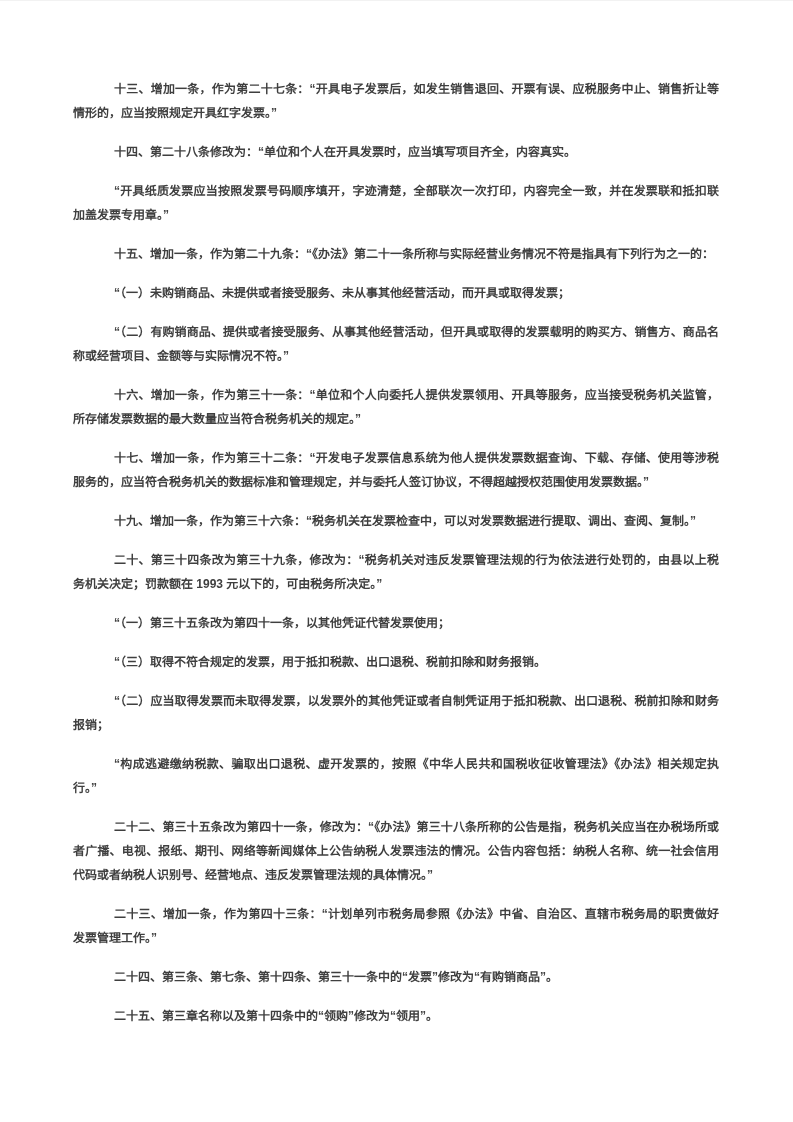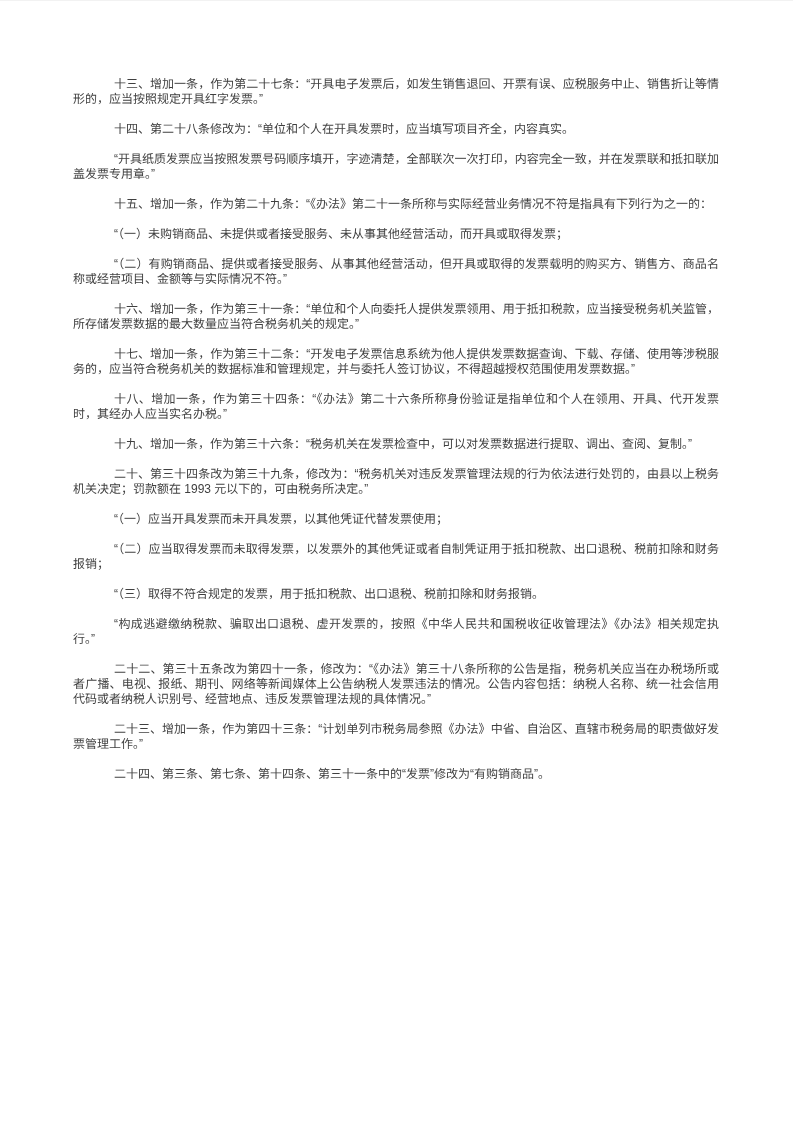--- a/index.html
+++ b/index.html
@@ -20,45 +20,45 @@
     height: 1122px;
     padding: 76px 74px 40px 73px;
   }
   .content {
     width: 646px;
   }
   .para {
     margin: 0 0 15px 0;
     font-family: "Liberation Sans", "DejaVu Sans", sans-serif;
     font-size: 12px;
-    line-height: 15px;
-    font-weight: 400;
+    line-height: 24px;
+    font-weight: 700;
     color: var(--text-color, #3f3f3f);
     text-indent: 41px;
     text-align: justify;
     word-break: break-all;
   }
 </style>
 </head>
 <body style="background: rgb(255, 255, 255);">
 
 <div class="page">
   <div class="content">
     <p class="para">十三、增加一条，作为第二十七条：“开具电子发票后，如发生销售退回、开票有误、应税服务中止、销售折让等情形的，应当按照规定开具红字发票。”</p>
     <p class="para">十四、第二十八条修改为：“单位和个人在开具发票时，应当填写项目齐全，内容真实。</p>
     <p class="para">“开具纸质发票应当按照发票号码顺序填开，字迹清楚，全部联次一次打印，内容完全一致，并在发票联和抵扣联加盖发票专用章。”</p>
     <p class="para">十五、增加一条，作为第二十九条：“《办法》第二十一条所称与实际经营业务情况不符是指具有下列行为之一的：</p>
     <p class="para">“（一）未购销商品、未提供或者接受服务、未从事其他经营活动，而开具或取得发票；</p>
     <p class="para">“（二）有购销商品、提供或者接受服务、从事其他经营活动，但开具或取得的发票载明的购买方、销售方、商品名称或经营项目、金额等与实际情况不符。”</p>
-    <p class="para">十六、增加一条，作为第三十一条：“单位和个人向委托人提供发票领用、用于抵扣税款，应当接受税务机关监管，所存储发票数据的最大数量应当符合税务机关的规定。”</p>
+    <p class="para">十六、增加一条，作为第三十一条：“单位和个人向委托人提供发票领用、开具等服务，应当接受税务机关监管，所存储发票数据的最大数量应当符合税务机关的规定。”</p>
     <p class="para">十七、增加一条，作为第三十二条：“开发电子发票信息系统为他人提供发票数据查询、下载、存储、使用等涉税服务的，应当符合税务机关的数据标准和管理规定，并与委托人签订协议，不得超越授权范围使用发票数据。”</p>
-    <p class="para">十八、增加一条，作为第三十四条：“《办法》第二十六条所称身份验证是指单位和个人在领用、开具、代开发票时，其经办人应当实名办税。”</p>
     <p class="para">十九、增加一条，作为第三十六条：“税务机关在发票检查中，可以对发票数据进行提取、调出、查阅、复制。”</p>
     <p class="para">二十、第三十四条改为第三十九条，修改为：“税务机关对违反发票管理法规的行为依法进行处罚的，由县以上税务机关决定；罚款额在 1993 元以下的，可由税务所决定。”</p>
-    <p class="para">“（一）应当开具发票而未开具发票，以其他凭证代替发票使用；</p>
+    <p class="para">“（一）第三十五条改为第四十一条，以其他凭证代替发票使用；</p>
+    <p class="para">“（三）取得不符合规定的发票，用于抵扣税款、出口退税、税前扣除和财务报销。</p>
     <p class="para">“（二）应当取得发票而未取得发票，以发票外的其他凭证或者自制凭证用于抵扣税款、出口退税、税前扣除和财务报销；</p>
-    <p class="para">“（三）取得不符合规定的发票，用于抵扣税款、出口退税、税前扣除和财务报销。</p>
     <p class="para">“构成逃避缴纳税款、骗取出口退税、虚开发票的，按照《中华人民共和国税收征收管理法》《办法》相关规定执行。”</p>
     <p class="para">二十二、第三十五条改为第四十一条，修改为：“《办法》第三十八条所称的公告是指，税务机关应当在办税场所或者广播、电视、报纸、期刊、网络等新闻媒体上公告纳税人发票违法的情况。公告内容包括：纳税人名称、统一社会信用代码或者纳税人识别号、经营地点、违反发票管理法规的具体情况。”</p>
     <p class="para">二十三、增加一条，作为第四十三条：“计划单列市税务局参照《办法》中省、自治区、直辖市税务局的职责做好发票管理工作。”</p>
     <p class="para">二十四、第三条、第七条、第十四条、第三十一条中的“发票”修改为“有购销商品”。</p>
+    <p class="para">二十五、第三章名称以及第十四条中的“领购”修改为“领用”。</p>
   </div>
 </div>
 
 </body></html>

